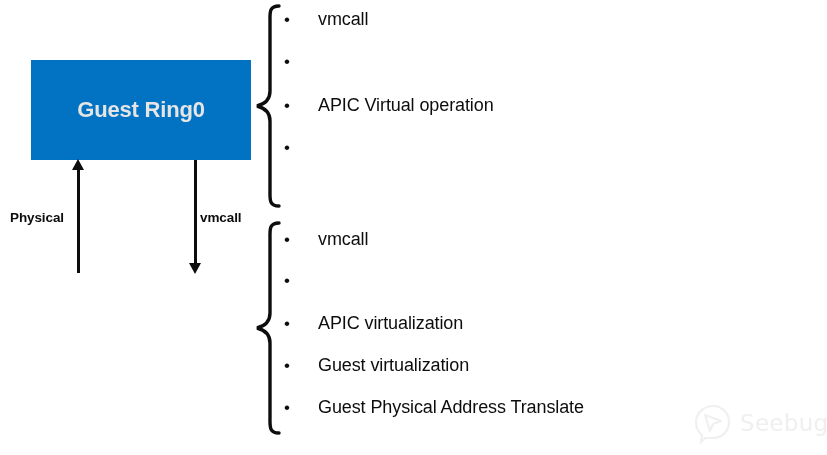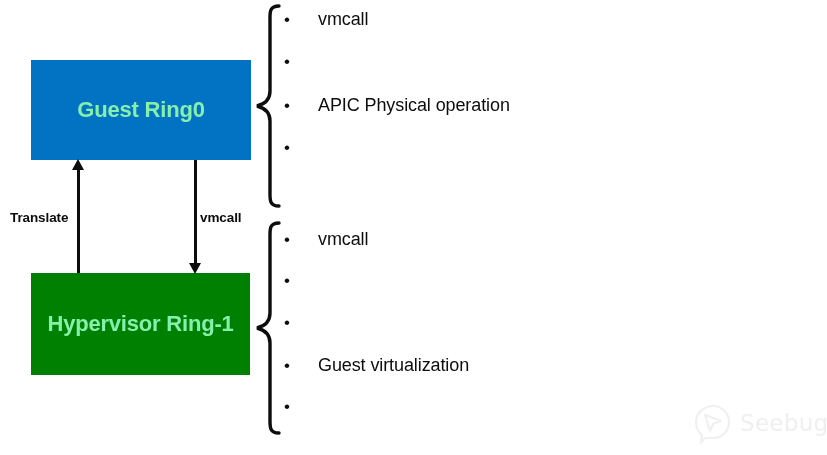--- a/index.html
+++ b/index.html
@@ -19,21 +19,21 @@
     height: 455px;
     background: #ffffff;
   }
 
   
   .ring-box {
     position: absolute;
     display: flex;
     align-items: center;
     justify-content: center;
-    color: #86efac;
+    color: #e5e5e5;
     font-weight: bold;
     letter-spacing: -0.2px;
     white-space: nowrap;
   }
   #guest-box {
     left: 31px;
     top: 60px;
     width: 220px;
     height: 100px;
     background: #0272c3;
@@ -171,27 +171,24 @@
 </style>
 </head>
 <body>
 
 <div id="canvas">
 
   <div class="ring-box" id="guest-box">
     <span>Guest Ring0</span>
   </div>
 
-  <div class="ring-box" id="hypervisor-box">
-    <span>Hypervisor Ring-1</span>
-  </div>
 
   <div class="arrow-line" id="interrupt-line"></div>
   <div class="arrow-head" id="interrupt-head"></div>
-  <div class="arrow-label" id="interrupt-label">Translate</div>
+  <div class="arrow-label" id="interrupt-label">Physical</div>
 
   <div class="arrow-line" id="vmcall-line"></div>
   <div class="arrow-head" id="vmcall-head"></div>
   <div class="arrow-label" id="vmcall-label">vmcall</div>
 
   <div class="brace" id="brace-top">
     <svg width="26" height="206" viewBox="0 0 26 206" fill="none" xmlns="http://www.w3.org/2000/svg">
       <path d="M24 3 C14 3 15 10 15 18 L15 88 C15 97 10 101 2 103 C10 105 15 109 15 118 L15 188 C15 196 14 203 24 203" stroke="#0d0d0d" stroke-width="3.4" stroke-linecap="round" fill="none"></path>
     </svg>
   </div>
@@ -205,44 +202,46 @@
   <div class="bullet-group" id="bullets-guest">
     <div class="bullet-row">
       <span class="bullet-dot">•</span>
       <span class="bullet-text">vmcall</span>
     </div>
     <div class="bullet-row">
       <span class="bullet-dot">•</span>
     </div>
     <div class="bullet-row">
       <span class="bullet-dot">•</span>
-      <span class="bullet-text">APIC Physical operation</span>
+      <span class="bullet-text">APIC Virtual operation</span>
     </div>
     <div class="bullet-row">
       <span class="bullet-dot">•</span>
     </div>
   </div>
 
   <div class="bullet-group" id="bullets-hypervisor">
     <div class="bullet-row">
       <span class="bullet-dot">•</span>
       <span class="bullet-text">vmcall</span>
     </div>
     <div class="bullet-row">
       <span class="bullet-dot">•</span>
     </div>
     <div class="bullet-row">
       <span class="bullet-dot">•</span>
+      <span class="bullet-text">APIC virtualization</span>
     </div>
     <div class="bullet-row">
       <span class="bullet-dot">•</span>
       <span class="bullet-text">Guest virtualization</span>
     </div>
     <div class="bullet-row">
       <span class="bullet-dot">•</span>
+      <span class="bullet-text">Guest Physical Address Translate</span>
     </div>
   </div>
 
   <div id="watermark">
     <span id="watermark-logo">
       <svg width="42" height="42" viewBox="0 0 42 42" xmlns="http://www.w3.org/2000/svg">
         <path d="M21 4 C30 4 37 11 37 20 C37 29 30 36 21 36 L13 36 L9 40 L10 33 C6 30 4 25 4 20 C4 11 12 4 21 4 Z" fill="none" stroke="#e4e4e4" stroke-width="2.2"></path>
         <path d="M13 13 L29 19 L21 22 L18 29 Z" fill="none" stroke="#e4e4e4" stroke-width="2.2" stroke-linejoin="round"></path>
       </svg>
     </span>

